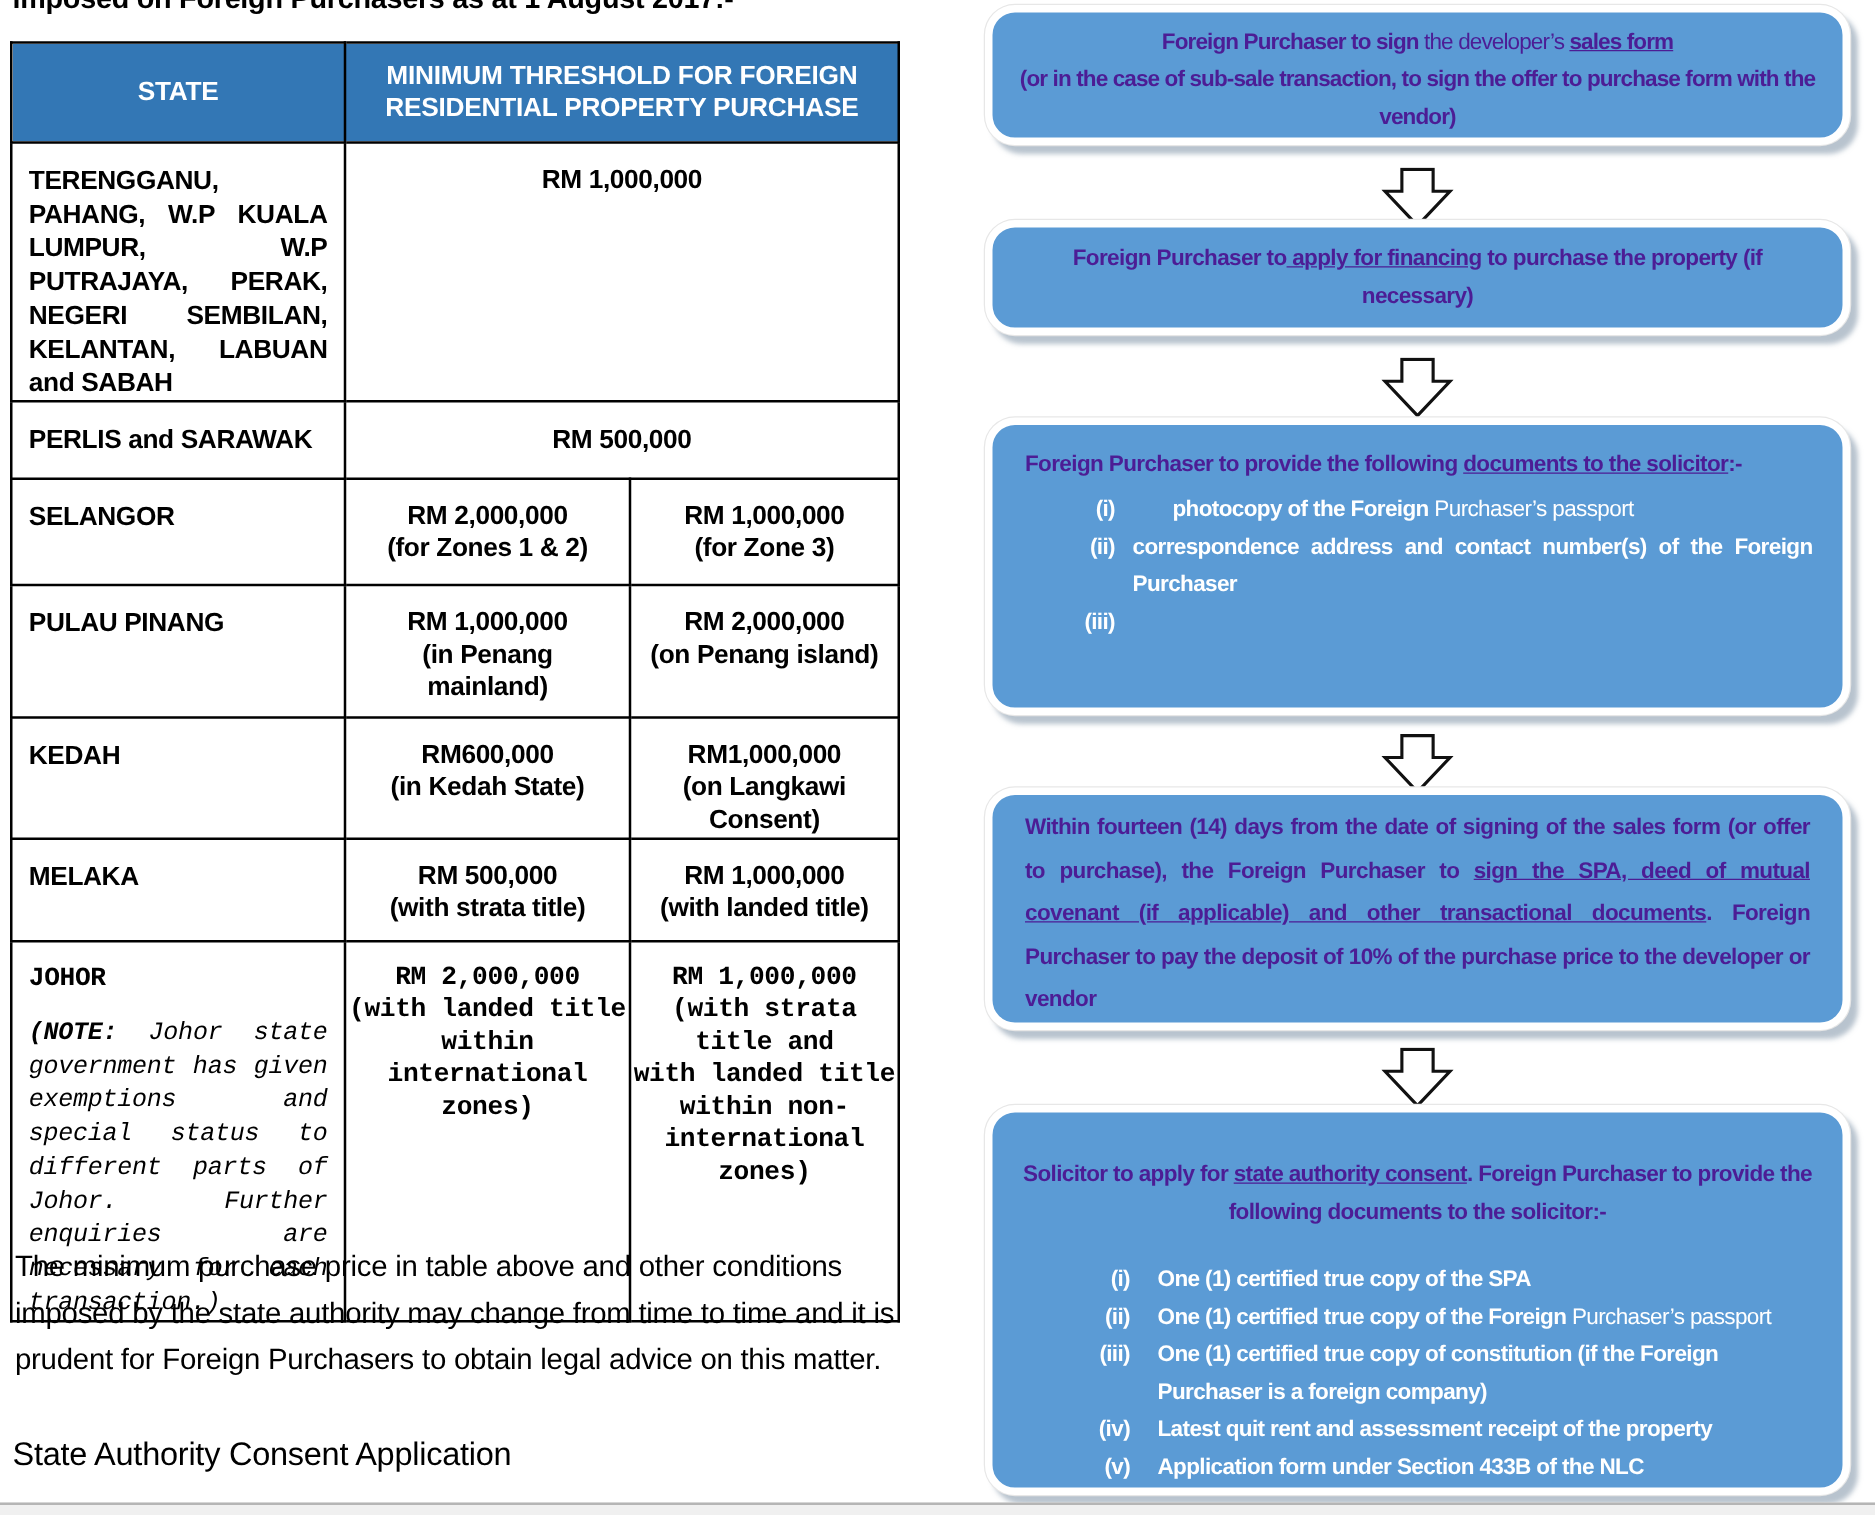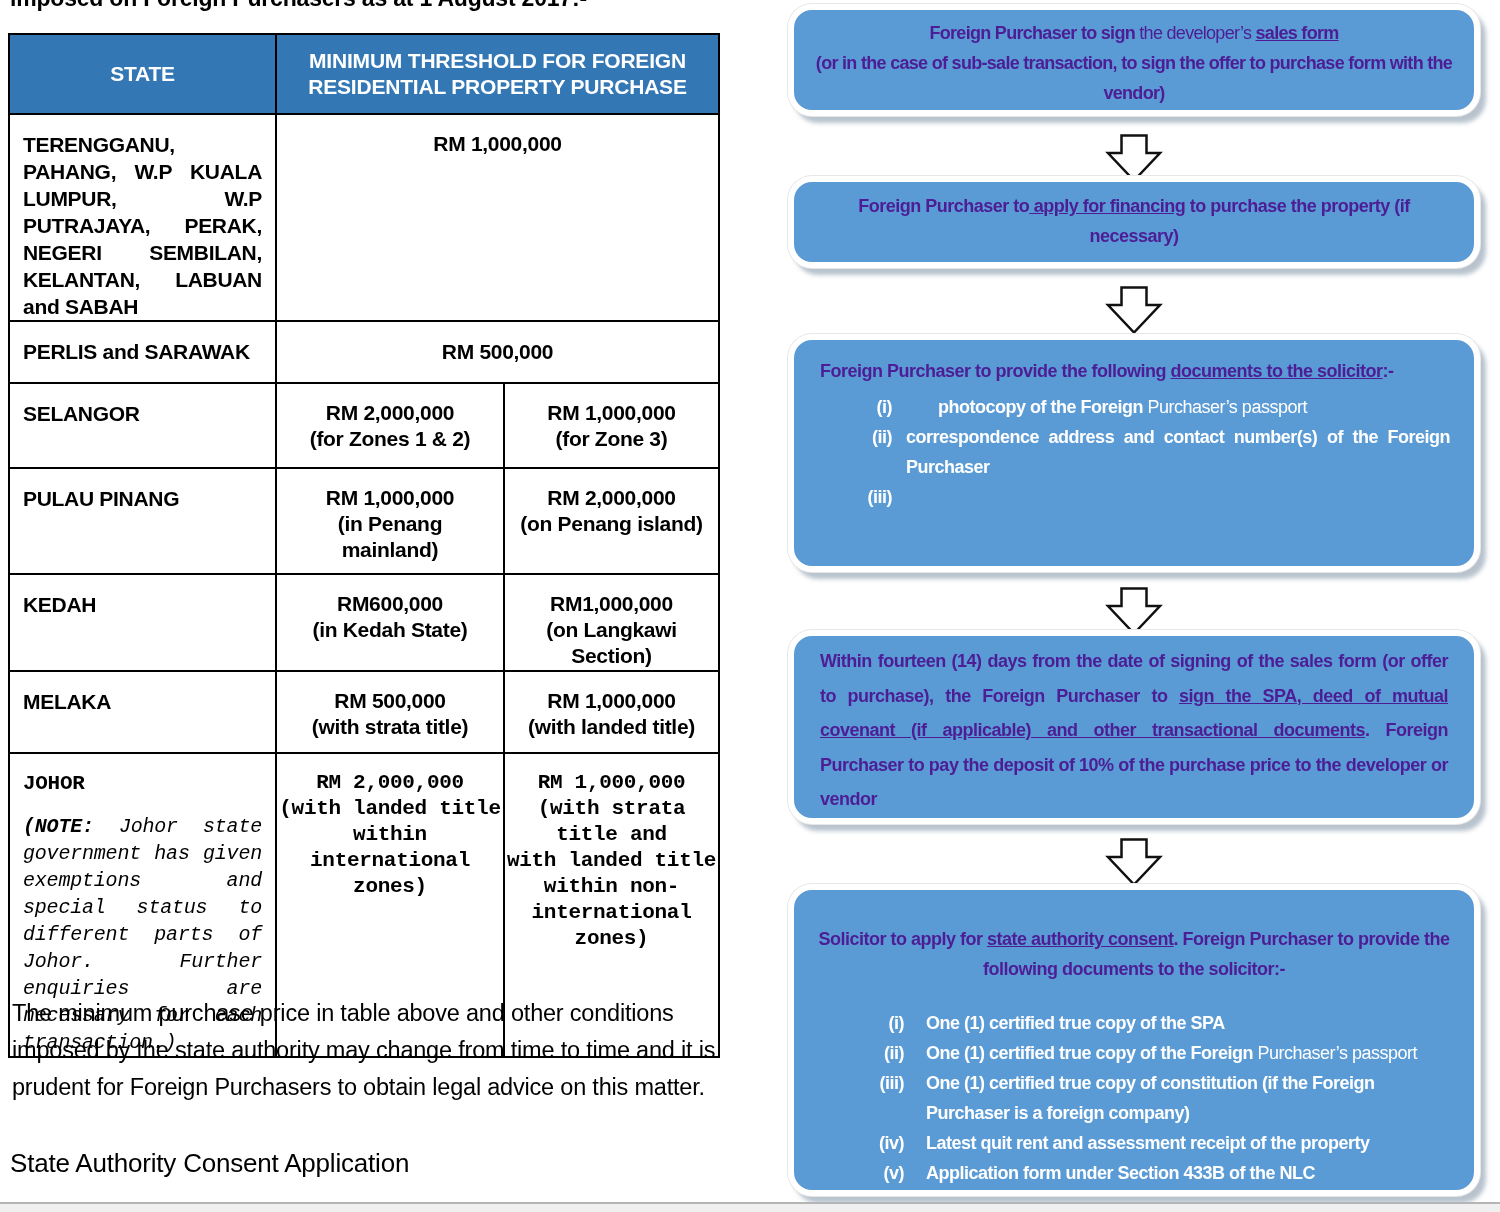--- a/index.html
+++ b/index.html
@@ -111,21 +111,21 @@
 (in Penang
 mainland)</td>
         <td class="val">RM 2,000,000
 (on Penang island)</td>
       </tr>
       <tr class="r5">
         <td class="st">KEDAH</td>
         <td class="val">RM600,000
 (in Kedah State)</td>
         <td class="val">RM1,000,000
-(on Langkawi Section)</td>
+(on Langkawi Consent)</td>
       </tr>
       <tr class="r6">
         <td class="st">MELAKA</td>
         <td class="val">RM 500,000
 (with strata title)</td>
         <td class="val">RM 1,000,000
 (with landed title)</td>
       </tr>
       <tr class="r7">
         <td class="st">

